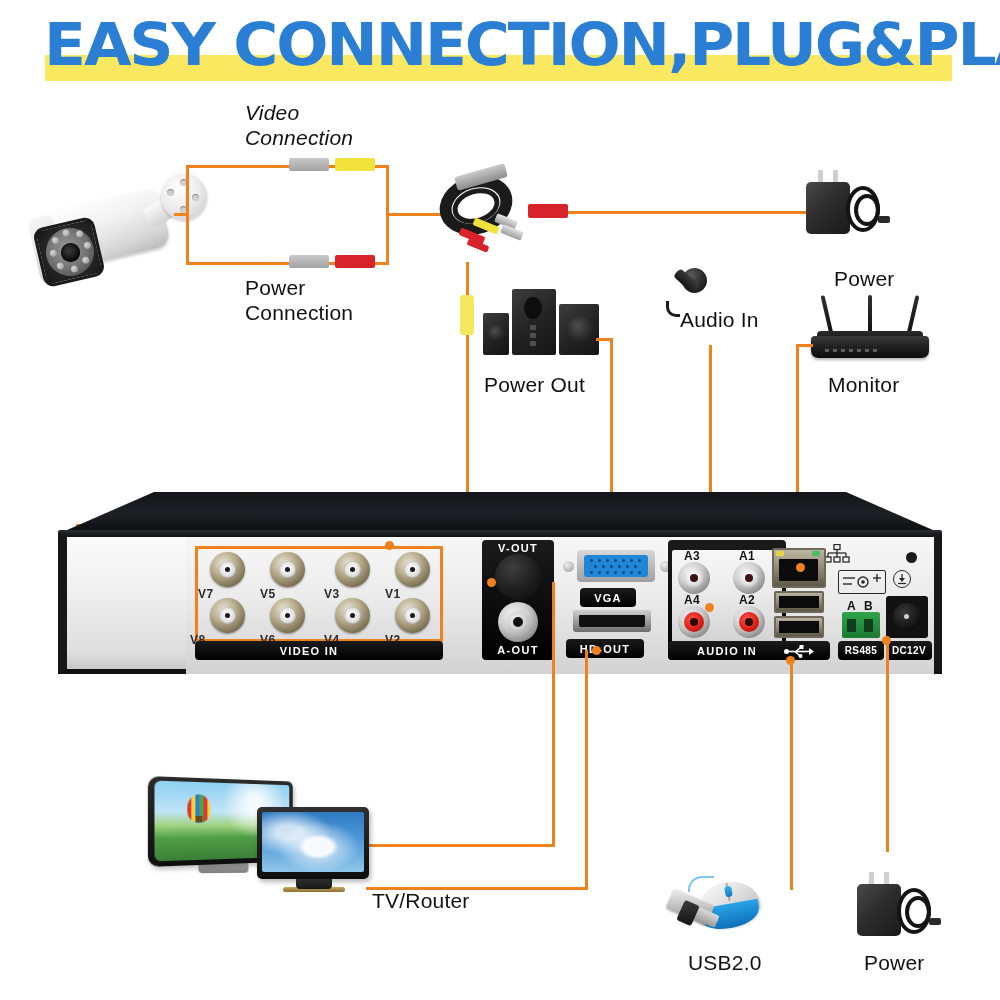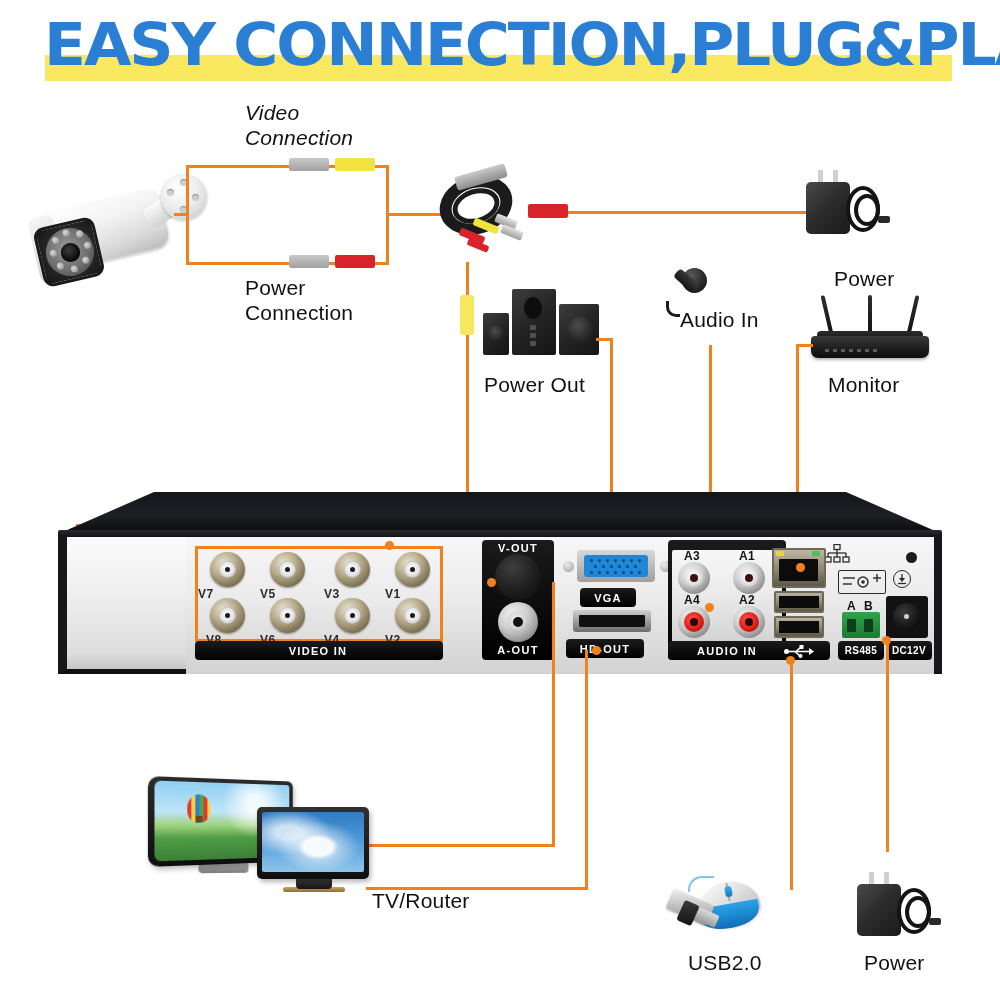--- a/index.html
+++ b/index.html
@@ -486,27 +486,27 @@
     <div class="bnc" style="left:337px;top:60px;"></div>
     <div class="bnc-lbl" style="left:140px;top:95px;">V7</div>
     <div class="bnc-lbl" style="left:202px;top:95px;">V5</div>
     <div class="bnc-lbl" style="left:266px;top:95px;">V3</div>
     <div class="bnc-lbl" style="left:327px;top:95px;">V1</div>
 
     <div class="bnc" style="left:152px;top:106px;"></div>
     <div class="bnc" style="left:212px;top:106px;"></div>
     <div class="bnc" style="left:277px;top:106px;"></div>
     <div class="bnc" style="left:337px;top:106px;"></div>
-    <div class="bnc-lbl" style="left:148px;top:141px;">V8</div>
+    <div class="bnc-lbl" style="left:132px;top:141px;">V8</div>
     <div class="bnc-lbl" style="left:202px;top:141px;">V6</div>
     <div class="bnc-lbl" style="left:266px;top:141px;">V4</div>
     <div class="bnc-lbl" style="left:327px;top:141px;">V2</div>
 
     <div class="bezel" style="left:137px;top:149px;width:248px;height:19px;"></div>
-    <div class="bezel-lbl" style="left:136px;top:153px;width:248px;">VIDEO IN</div>
+    <div class="bezel-lbl" style="left:127px;top:153px;width:248px;">VIDEO IN</div>
 
     <div class="bezel" style="left:424px;top:48px;width:72px;height:120px;"></div>
     <div class="bezel-lbl" style="left:424px;top:50px;width:72px;">V-OUT</div>
     <div class="vout-knob" style="left:437px;top:62px;width:46px;height:46px;"></div>
     <div class="rca" style="left:440px;top:110px;width:40px;height:40px;">
       <div class="rca-in" style="left:9px;top:9px;width:22px;height:22px;background:radial-gradient(circle at 42% 38%,#efefef 0%,#d6d6d6 45%,#9c9c9c 100%);"></div>
       <div class="rca-in" style="left:15px;top:15px;width:10px;height:10px;background:#111;"></div>
     </div>
     <div class="bezel-lbl" style="left:424px;top:152px;width:72px;">A-OUT</div>
 

